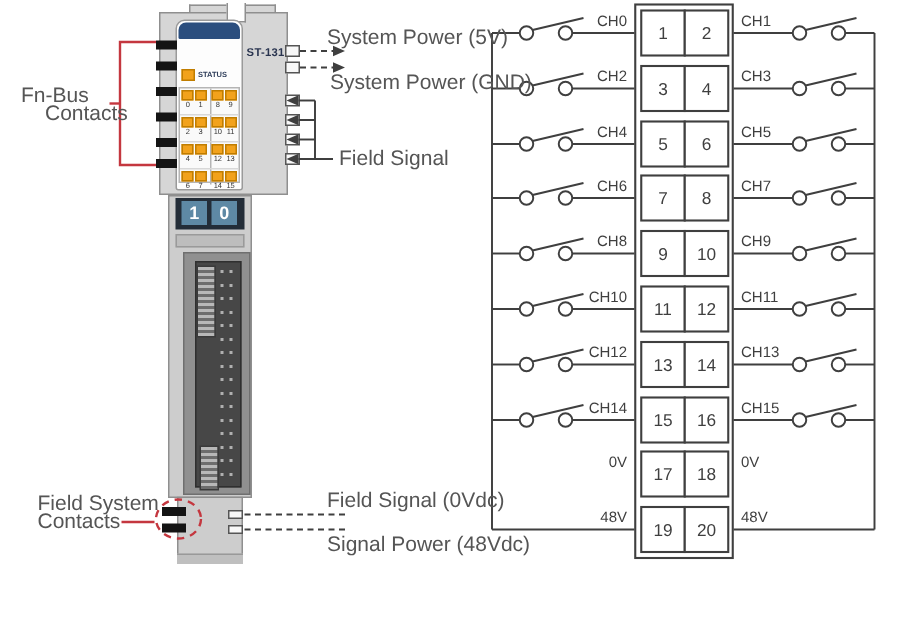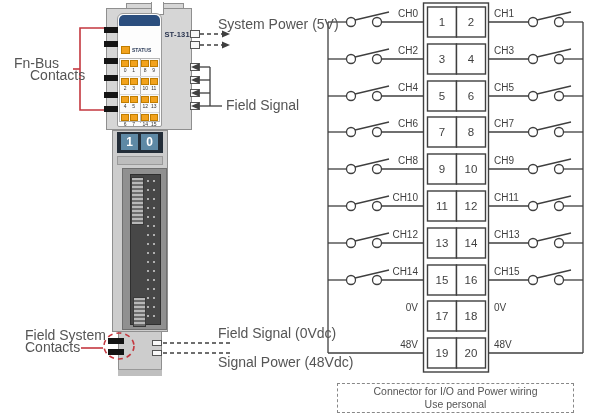--- a/index.html
+++ b/index.html
@@ -397,24 +397,21 @@
       <text class="pin" x="442" y="357">19</text>
       <text class="pin" x="471" y="357">20</text>
       <text class="lblR" x="494" y="348">48V</text>
       <line class="w" x1="489" y1="353" x2="583" y2="353"></line>
     </g>
   </svg>
 
   <div class="callout" style="left:14px;top:58px">Fn-Bus</div>
   <div class="callout" style="left:30px;top:70px">Contacts</div>
   <div class="callout" style="left:218px;top:19px">System Power (5V)</div>
+  <div class="callout" style="left:220px;top:49px">System Power (GND)</div>
   <div class="callout" style="left:226px;top:100px">Field Signal</div>
   <div class="callout" style="left:25px;top:330px">Field System</div>
   <div class="callout" style="left:25px;top:342px">Contacts</div>
   <div class="callout" style="left:218px;top:328px">Field Signal (0Vdc)</div>
   <div class="callout" style="left:218px;top:357px">Signal Power (48Vdc)</div>
 
-  <div class="abs notebox">
-    <div>Connector for I/O and Power wiring</div>
-    <div>Use personal</div>
-  </div>
 
 </div>
 
 </body></html>

